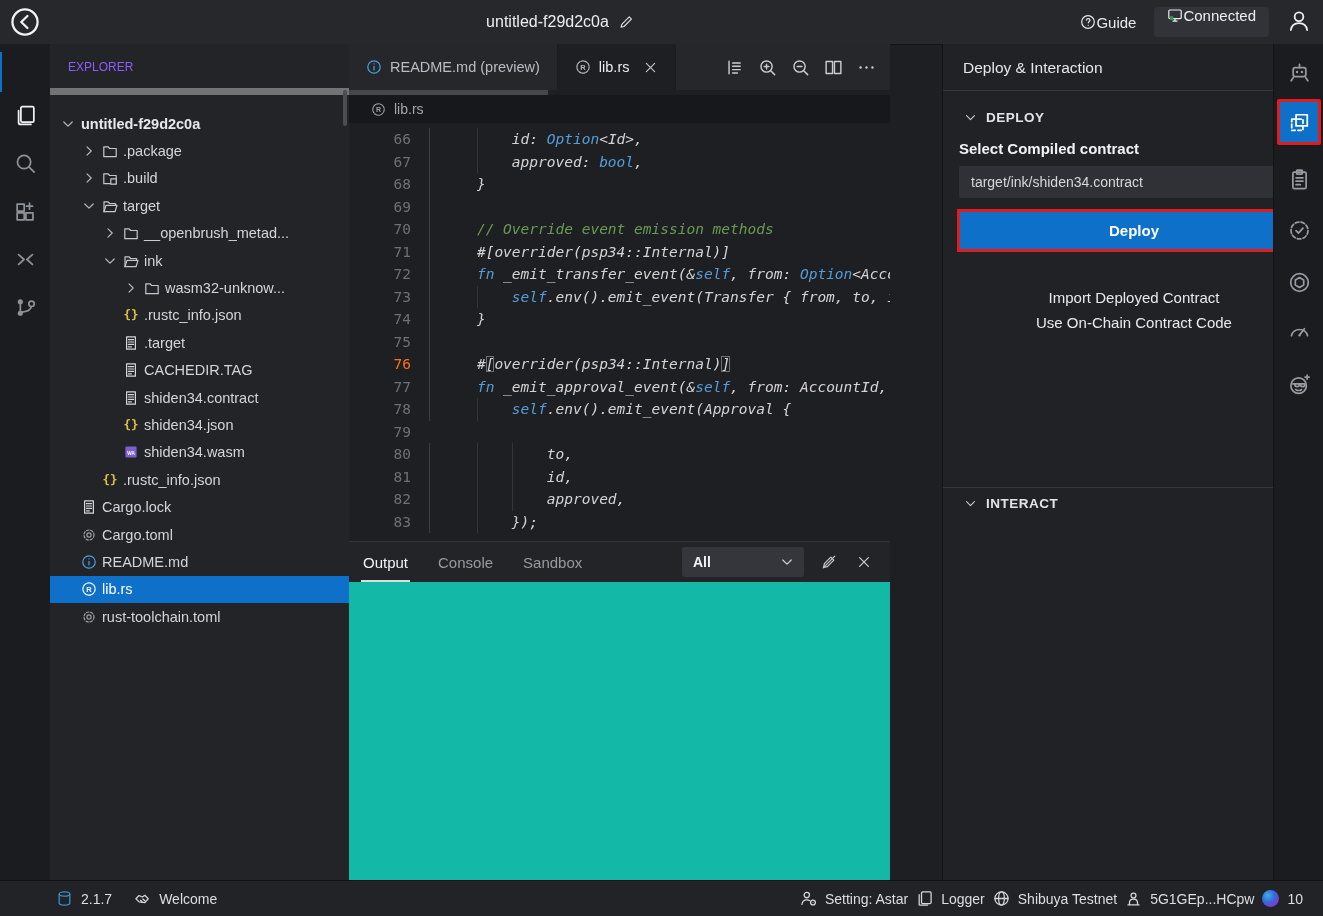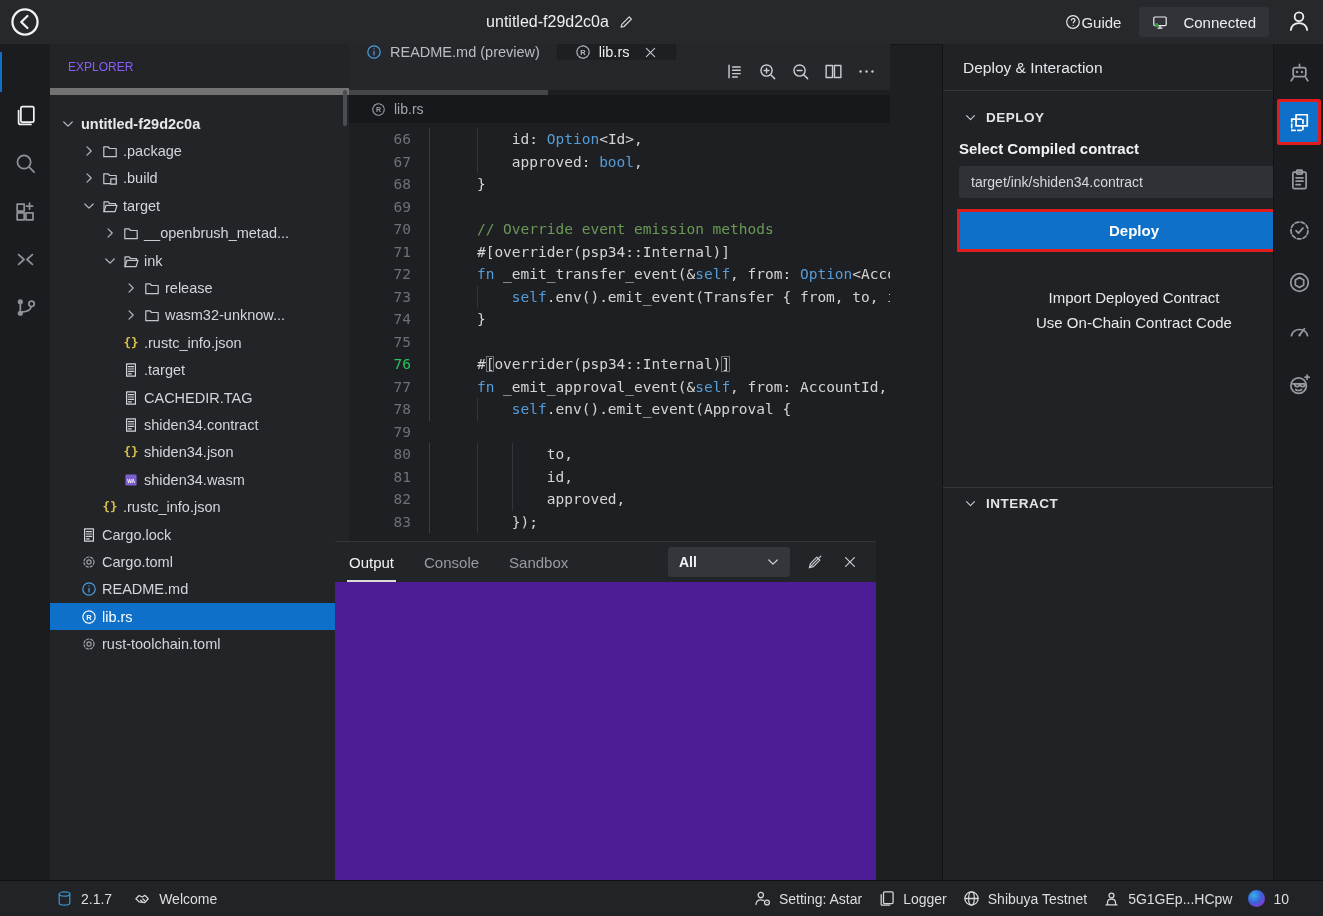--- a/index.html
+++ b/index.html
@@ -10,21 +10,21 @@
   .jsonb{font-family:"DejaVu Sans Mono",monospace;font-weight:bold;color:#d8c24a;font-size:12.5px;line-height:16px;}
 
   
   #titlebar{position:absolute;left:0;top:0;width:1323px;height:44px;background:#27282c;border-bottom:1px solid #141518;}
   #back-btn{position:absolute;left:10px;top:7px;width:30px;height:30px;color:#f2f3f4;}
   #back-btn .icn{width:30px;height:30px;}
   #tb-center{position:absolute;left:560px;top:0;height:44px;transform:translateX(-50%);display:flex;align-items:center;gap:9px;font-size:16px;color:#eceef0;}
   #tb-center .icn{color:#d9dbde;}
   #tb-right{position:absolute;right:10px;top:0;height:44px;display:flex;align-items:center;gap:18px;}
   #guide-btn{display:flex;align-items:center;gap:0;font-size:15px;color:#e6e8ea;}
-  #connected-btn{display:flex;align-items:center;gap:15px;height:30px;padding:0 13px;border-radius:4px;background:#323338;font-size:15px;color:#eceef0;}
+  #connected-btn{display:flex;gap:0;height:30px;padding:0 13px;border-radius:4px;background:#323338;font-size:15px;color:#eceef0;}
   #avatar-btn{width:26px;height:26px;color:#eceef0;}
   #avatar-btn .icn{width:24px;height:24px;}
 
   
   #actbar-left,#actbar-right{position:absolute;top:44px;width:50px;height:836px;background:#1b1c20;}
   #actbar-left{left:0;display:flex;flex-direction:column;align-items:center;padding-top:57px;gap:20px;box-sizing:border-box;}
   #actbar-left .act-item{width:28px;height:28px;display:flex;align-items:center;justify-content:center;color:#8e9298;}
   #actbar-left .act-item.active{color:#f0f1f3;}
   #actbar-left .act-item .icn{width:23px;height:23px;}
   #actbar-left .active-bar{position:absolute;left:0;top:8px;width:2px;height:40px;background:#0e70c9;}
@@ -40,44 +40,44 @@
   .trow{height:27.4px;display:flex;align-items:center;gap:5px;font-size:14.5px;color:#d2d5d9;cursor:default;white-space:nowrap;}
   .trow .chev{width:16px;height:16px;color:#b3b7bd;flex:none;}
   .trow.root{font-weight:bold;color:#e6e8ea;}
   .trow.sel{background:#0e70c9;color:#ffffff;}
   .trow.sel .icn,.trow.sel .jsonb{color:#ffffff;}
   .ic-folder{color:#c4c8cd;} .ic-doc{color:#d2d5d9;} .ic-gear{color:#9aa0a6;}
   .ic-info{color:#47a2e2;} .ic-rust{color:#b6babf;}
   #exp-scroll{position:absolute;right:2px;top:46px;width:4px;height:36px;border-radius:2px;background:#4a4d52;}
 
   
-  #tabstrip{position:absolute;left:349px;top:44px;width:541px;height:46px;background:#26272b;display:flex;align-items:stretch;flex-direction:column;}
+  #tabstrip{position:absolute;left:349px;top:44px;width:541px;height:46px;background:#26272b;display:flex;align-items:stretch;}
   .etab{display:flex;align-items:center;gap:8px;padding:0 17px;font-size:14.5px;color:#b9bdc2;border-right:1px solid #1b1c1f;background:#26272b;}
   .etab.active{background:#1e1f23;color:#ececee;}
   .etab .tclose{width:15px;height:15px;color:#c4c8cc;margin-left:6px;}
   #etoolbar{margin-left:auto;display:flex;align-items:center;gap:11px;padding-right:13px;color:#c9ccd0;}
   #etoolbar .tbtn{width:22px;height:22px;display:flex;align-items:center;justify-content:center;}
   #etoolbar .tbtn .icn{width:19px;height:19px;}
   #tab-hscroll{position:absolute;left:349px;top:90px;width:199px;height:5px;background:#45474b;}
   #breadcrumb{position:absolute;left:349px;top:95px;width:541px;height:28px;background:#17181b;display:flex;align-items:center;gap:8px;padding-left:22px;box-sizing:border-box;font-size:14px;color:#a2a6ab;}
   #breadcrumb .icn{width:15px;height:15px;color:#9ba0a5;}
 
   
   #code{position:absolute;left:349px;top:123px;width:541px;height:418px;background:#1e1f23;overflow:hidden;
         font-family:"DejaVu Sans Mono",monospace;font-size:14.5px;padding-top:5px;box-sizing:border-box;}
   .cline{height:22.5px;display:flex;align-items:center;white-space:pre;}
   .lnum{width:62px;padding-right:18px;text-align:right;color:#6c7176;flex:none;}
-  .lnum.cur{color:#22c55e;}
-  .ltext{position:relative;border-left:1px solid #3c3e42;padding-left:12px;height:100%;display:flex;align-items:center;flex:1;}
+  .lnum.cur{color:#f97316;}
+  .ltext{position:relative;border-left:1px solid #3c3e42;padding-left:12px;height:100%;display:flex;align-items:center;flex:1;font-style:italic;}
   .guide{position:absolute;top:0;bottom:0;width:1px;background:#33353a;}
   .fg{color:#d4d4d4;} .kw{color:#569cd6;} .cm{color:#6a9955;}
   .bm{color:#d4d4d4;outline:1px solid #6e7276;outline-offset:-1px;}
 
   
-  #bottom-panel{position:absolute;left:335px;top:541px;width:541px;height:339px;background:#4c1d95;border-top:1px solid #343539;box-sizing:border-box;}
+  #bottom-panel{position:absolute;left:349px;top:541px;width:541px;height:339px;background:#14b8a6;border-top:1px solid #343539;box-sizing:border-box;}
   #bp-row{height:40px;display:flex;align-items:center;padding-left:12px;background:#232428;}
   .ptab{height:100%;display:flex;align-items:center;padding:0 2px;margin-right:26px;font-size:15px;color:#979ba0;}
   .ptab.active{color:#f2f3f5;box-shadow:inset 0 -2px 0 #dcdcdc;}
   #bp-filter{margin-left:auto;width:122px;height:30px;background:#35363b;border-radius:3px;display:flex;align-items:center;padding:0 9px 0 11px;box-sizing:border-box;font-size:14px;font-weight:bold;color:#f2f3f5;}
   #bp-filter .icn{margin-left:auto;color:#cfd2d6;}
   .bp-act{width:20px;height:20px;margin-left:15px;color:#c9ccd0;display:flex;align-items:center;justify-content:center;}
   .bp-act:last-child{margin-right:16px;}
   #bp-body{height:298px;}
 
   
@@ -94,21 +94,21 @@
   #dp-deploy-btn{height:37px;background:#0e70c9;display:flex;align-items:center;justify-content:center;font-size:15px;font-weight:bold;color:#fff;}
   .dp-link{margin-top:8px;text-align:center;font-size:15px;color:#e8eaec;}
   .dp-link.first{margin-top:37px;}
   #dp-divider{position:absolute;left:0;right:0;top:443px;height:1px;background:#36373b;}
   #dp-interact-row{position:absolute;left:0;top:452px;width:100%;}
 
   
   #statusbar{position:absolute;left:0;top:880px;width:1323px;height:36px;background:#222327;border-top:1px solid #101114;display:flex;align-items:center;font-size:14px;color:#dcdee1;box-sizing:border-box;}
   .sb-item{display:flex;align-items:center;gap:8px;}
   #sb-left{display:flex;align-items:center;gap:22px;padding-left:56px;}
-  #sb-right{margin-left:auto;display:flex;align-items:center;gap:16px;padding-right:34px;}
+  #sb-right{margin-left:auto;display:flex;align-items:center;gap:8px;padding-right:20px;}
   .sb-item .icn{width:17px;height:17px;color:#d4d6d9;}
   .ic-db{color:#3794cf !important;}
   .coin{width:17px;height:17px;border-radius:50%;background:radial-gradient(circle at 35% 32%,#37b2e6 0%,#3a62d9 45%,#7a3fd4 72%,#c0399e 100%);flex:none;}
 </style>
 </head>
 <body>
 
 <div id="app">
 
   <header id="titlebar">
@@ -274,33 +274,20 @@
               <path d="M3.8 6 8 10.2 12.2 6"></path>
             </svg>
           </span>
           <span class="icn ic-folder">
             <svg viewBox="0 0 16 16" fill="none" stroke="currentColor" stroke-width="1.2" stroke-linecap="round" stroke-linejoin="round">
               <path d="M2 13.7 4 7.4h11l-2 6.3z"></path>
               <path d="M2 13.7V3.8h4.2l1.4 1.7h5.9v1.9"></path>
             </svg>
           </span>
           <span>ink</span>
-        </div>
-        <div class="trow" style="padding-left: 73px;">
-          <span class="icn chev">
-            <svg viewBox="0 0 16 16" fill="none" stroke="currentColor" stroke-width="1.2" stroke-linecap="round" stroke-linejoin="round">
-              <path d="M6 3.8 10.2 8 6 12.2"></path>
-            </svg>
-          </span>
-          <span class="icn ic-folder">
-            <svg viewBox="0 0 16 16" fill="none" stroke="currentColor" stroke-width="1.2" stroke-linecap="round" stroke-linejoin="round">
-              <path d="M1.8 3.8h4.4l1.4 1.7h6.6v8.2H1.8z"></path>
-            </svg>
-          </span>
-          <span>release</span>
         </div>
         <div class="trow" style="padding-left: 73px;">
           <span class="icn chev">
             <svg viewBox="0 0 16 16" fill="none" stroke="currentColor" stroke-width="1.2" stroke-linecap="round" stroke-linejoin="round">
               <path d="M6 3.8 10.2 8 6 12.2"></path>
             </svg>
           </span>
           <span class="icn ic-folder">
             <svg viewBox="0 0 16 16" fill="none" stroke="currentColor" stroke-width="1.2" stroke-linecap="round" stroke-linejoin="round">
               <path d="M1.8 3.8h4.4l1.4 1.7h6.6v8.2H1.8z"></path>

